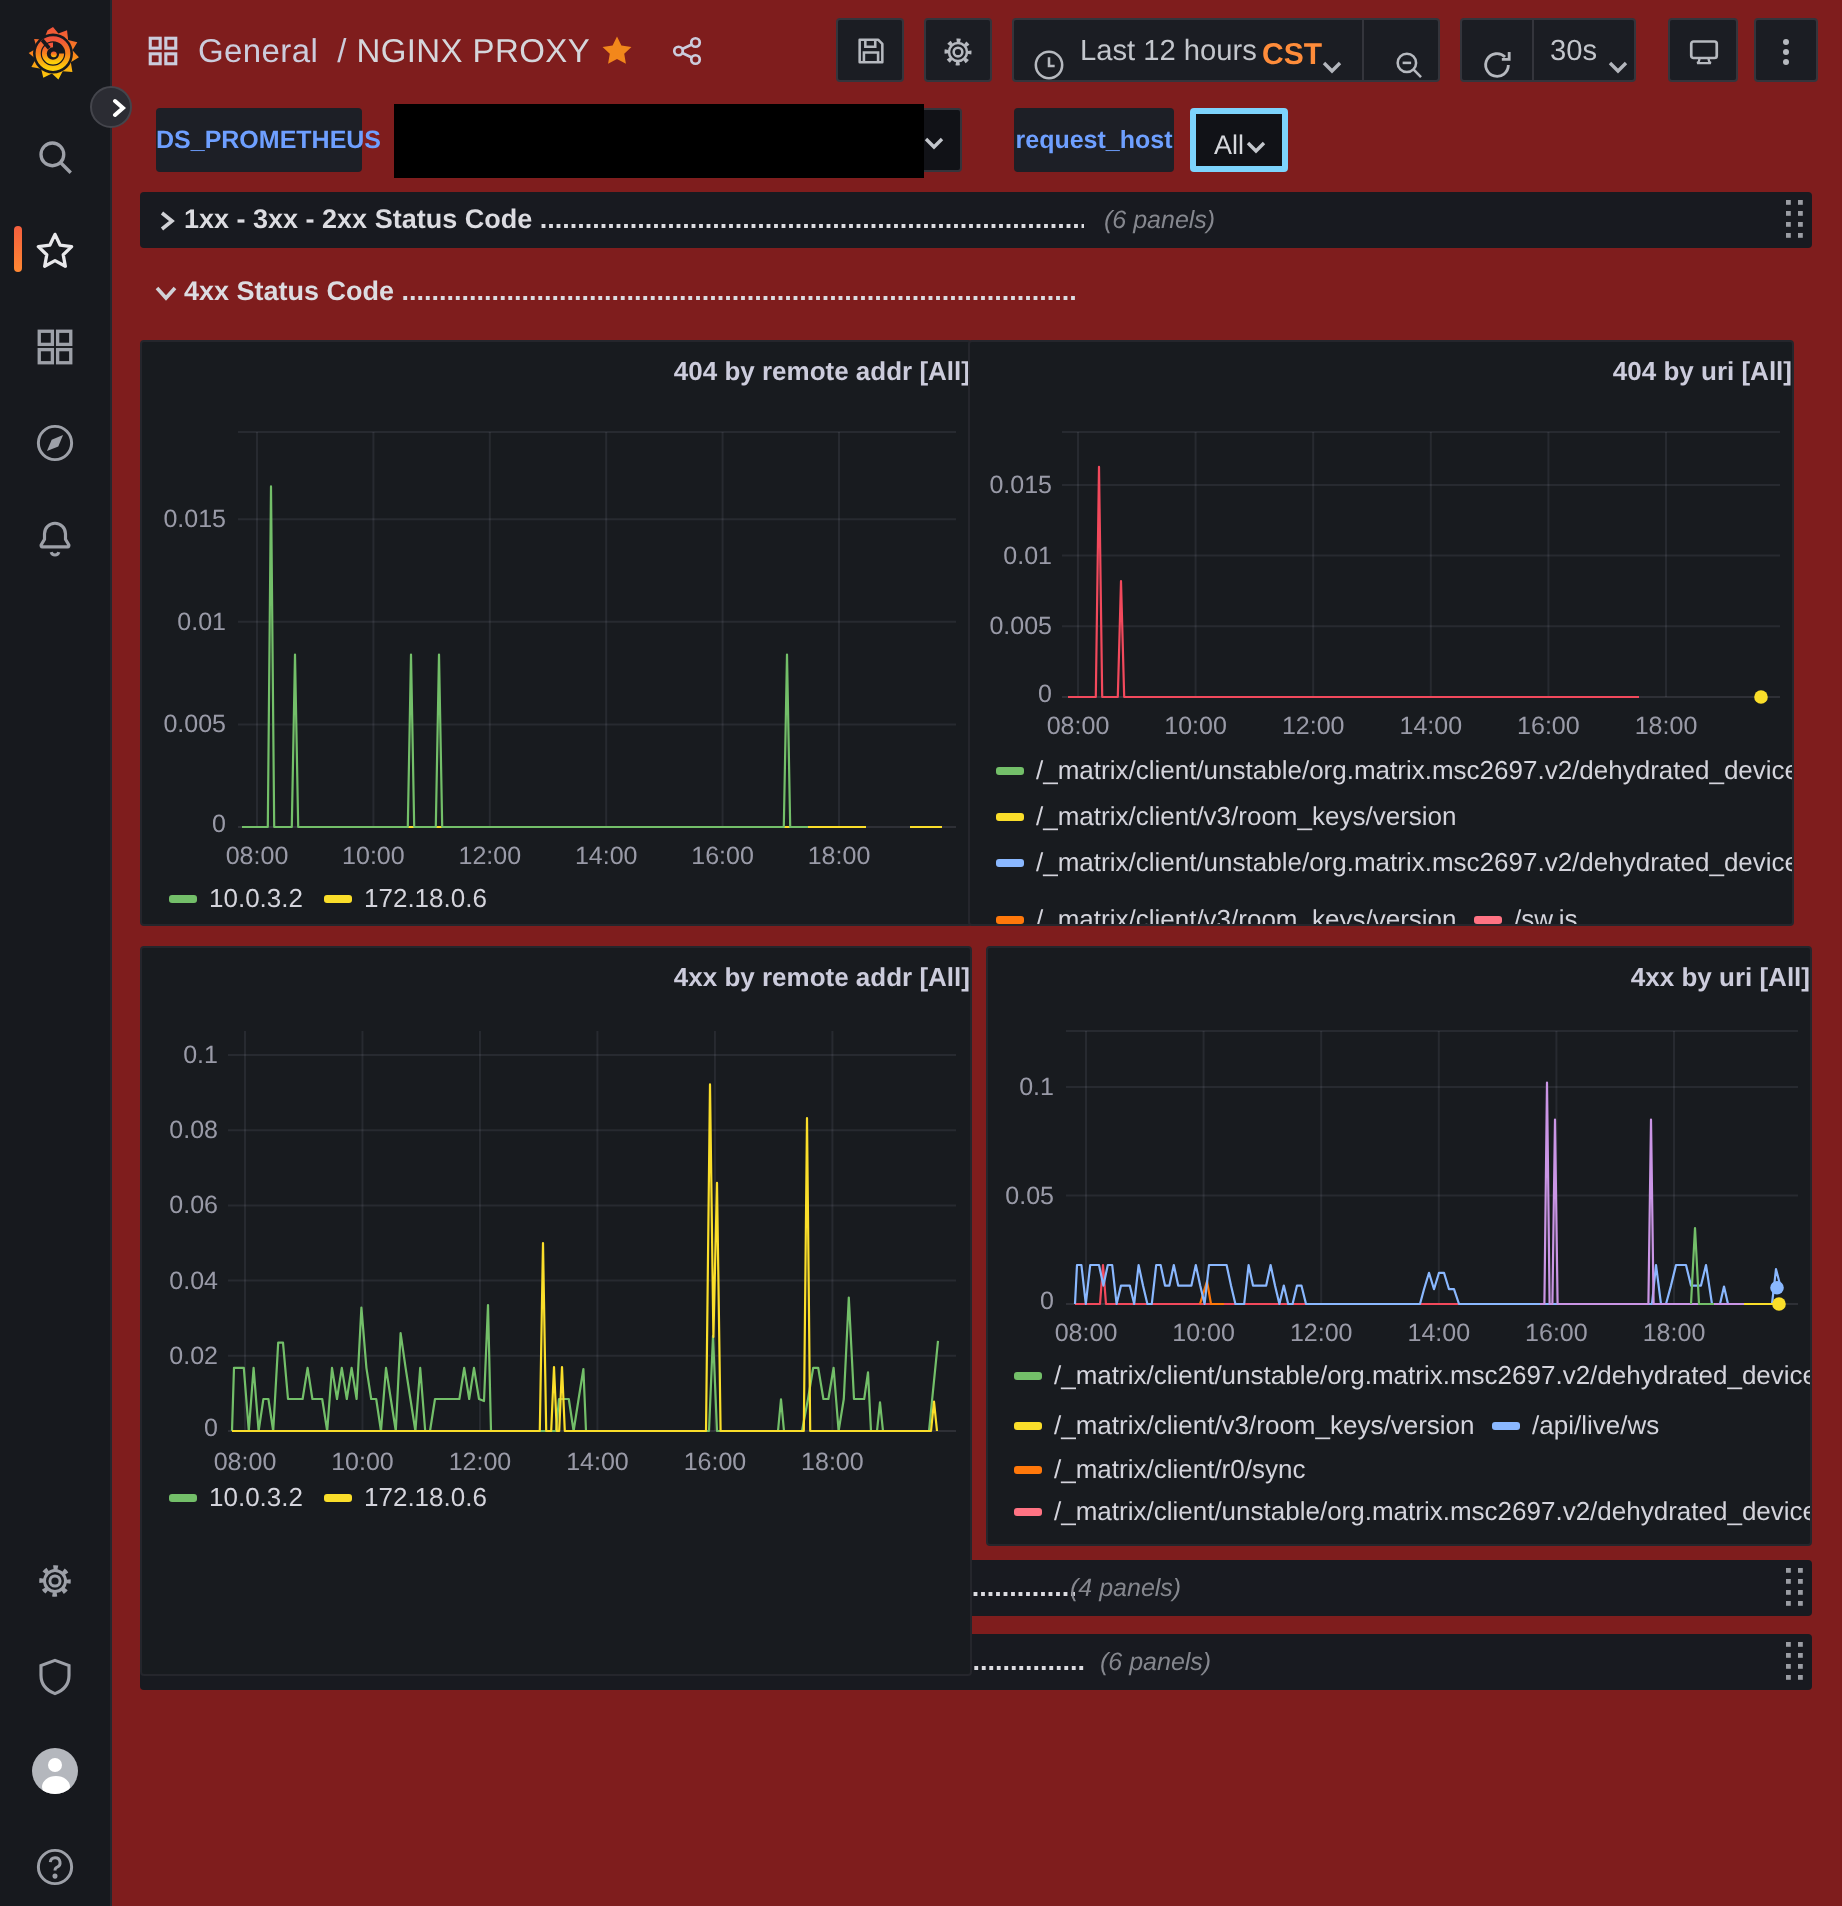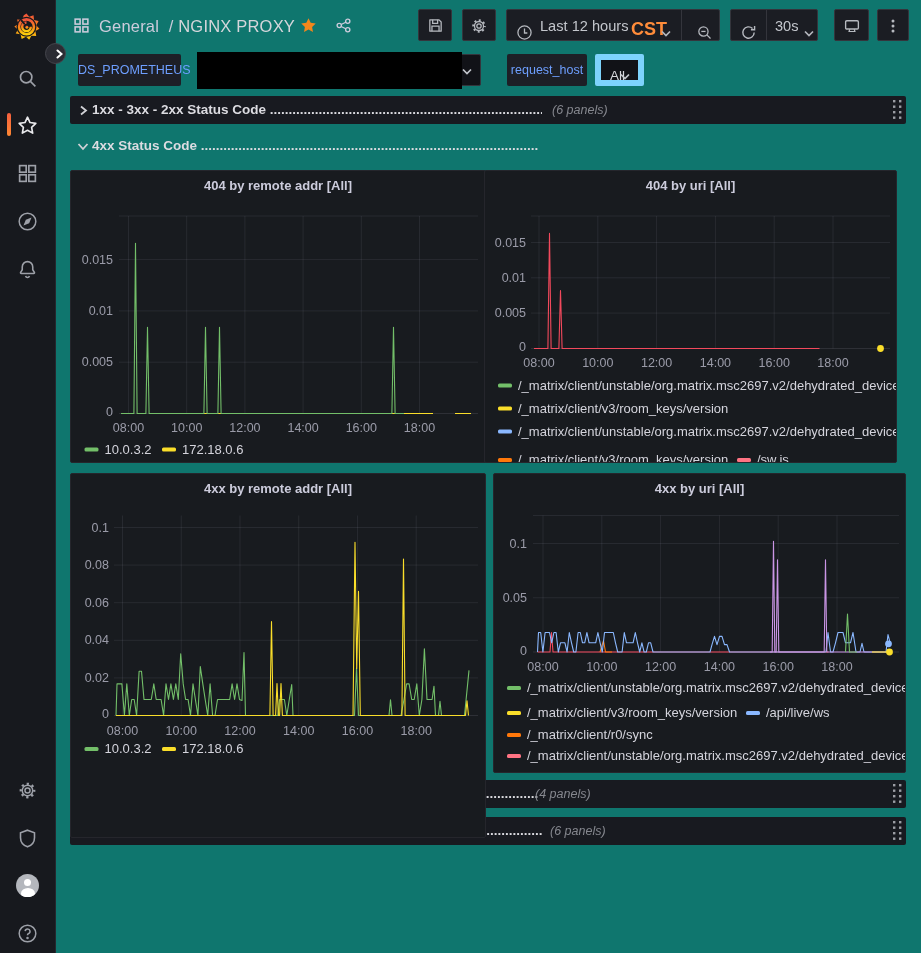--- a/index.html
+++ b/index.html
@@ -1,19 +1,19 @@
 <!DOCTYPE html>
 <html><head>
 <meta charset="utf-8">
 <style>
 * { margin:0; padding:0; box-sizing:border-box; }
 html,body { width:921px; height:953px; background:#111217; overflow:hidden;
   font-family:"Liberation Sans", sans-serif; }
 .abs { position:absolute; }
-#page { position:relative; width:921px; height:953px; background:#0f766e; }
+#page { position:relative; width:921px; height:953px; background:#7f1d1d; }
 
 #sidebar { position:absolute; left:0; top:0; width:56px; height:953px;
   background:#17191e; border-right:1px solid #26272e; }
 .sideicon { position:absolute; left:17px; width:21px; height:21px; color:#9da0a8; }
 #expandbtn { position:absolute; left:45px; top:43px; width:21px; height:21px;
   border-radius:50%; background:#2b2c33; border:1px solid #44454c; color:#ffffff;
   font-size:15px; font-weight:bold; text-align:center; line-height:18px; z-index:5; }
 #activebar { position:absolute; left:7px; top:113px; width:4px; height:23px;
   border-radius:2px; background:linear-gradient(#f55f3e,#ff8833); }
 #avatar { position:absolute; left:16px; top:874px; width:23px; height:23px;
@@ -23,34 +23,34 @@
 #avatar .body { position:absolute; left:4.5px; top:14px; width:14px; height:11px;
   border-radius:50%; background:#fff; }
 
 .breadcrumb { position:absolute; top:17px; left:99px; font-size:16.5px; color:#ccccdc; letter-spacing:0.2px; }
 .breadcrumb b { color:#d5d6db; font-weight:400; }
 .tbtn { position:absolute; top:9px; height:32px; border:1px solid #34353c;
   border-radius:2px; background:#1b1d23; color:#b6b9bf;text-align:center; }
 .tbtn svg { display:block; margin:7px auto; }
 
 .submlabel { position:absolute; top:54px; height:32px; background:#1d1f26;
-  border-radius:2px; color:#6e9fff; font-size:12.5px; font-weight:normal;
+  border-radius:2px; color:#6e9fff; font-size:12.5px; font-weight:bold;
   line-height:32px; text-align:center; }
 
 .rowband { position:absolute; left:70px; width:836px; height:28px;
   background:#181a20; border-radius:2px; color:#dcdce1; }
 .rowtitle { position:absolute; left:22px; top:6.2px; font-size:13.5px; font-weight:bold;
   color:#dcdce1; white-space:nowrap; width:560px; overflow:hidden; }
 .npanels { position:absolute; top:7px; font-size:12.5px; font-style:italic; color:#85878e; }
 .dragdots { position:absolute; right:3px; top:3px; width:11px; height:22px;
   color:#9b9da4; }
 
 .panel { position:absolute; background:#181b1f; border:1px solid #25262c;
   border-radius:2px; overflow:hidden; }
-.ptitle { position:absolute; left:0; right:0; top:7px; text-align:center;
+.ptitle { position:absolute; left:0; right:0; top:7px; text-align:right;
   font-size:13px; font-weight:bold; color:#ccccdc; }
 .psvg { position:absolute; left:0; top:0; }
 </style>
 </head>
 <body>
 <div id="page">
 <div id="sidebar">
   <svg class="sideicon" style="left:13px;top:13px;width:27px;height:27px" viewBox="0 0 100 100">
     <defs>
           <linearGradient id="glg" x1="0" y1="0" x2="0" y2="1">
@@ -139,21 +139,21 @@
     <circle cx="12" cy="12" r="6" stroke-width="1.7"></circle>
     <circle cx="12" cy="12" r="7.7" stroke-width="2.6" stroke-dasharray="2.6 3.45" stroke-dashoffset="1.2"></circle>
   </svg>
 </div>
 <div class="tbtn" style="left:506px;width:214px">
   <svg class="abs" style="left:9px;top:7px" width="17" height="17" viewBox="0 0 24 24" fill="none" stroke="currentColor" stroke-width="1.8">
     <circle cx="12" cy="12" r="9.3"></circle>
         <path d="M12 6.5 V 12.7 H 16"></path>
   </svg>
   <span class="abs" style="left:33px;top:8px;font-size:14.6px;color:#c3c6cc">Last 12 hours</span>
-  <span class="abs" style="left:124px;top:9px;font-size:18px;font-weight:bold;color:#ff8c3a">CST</span>
+  <span class="abs" style="left:124px;top:9px;font-size:15px;font-weight:bold;color:#ff8c3a">CST</span>
   <svg class="abs" style="left:153px;top:12px" width="12" height="9" viewBox="0 0 12 9" fill="none" stroke="#b3b6bd" stroke-width="1.7">
         <path d="M2 2.5 L6 6.5 L10 2.5"></path>
       </svg>
   <div class="abs" style="left:174px;top:0;width:1px;height:30px;background:#34353c"></div>
   <svg class="abs" style="left:189px;top:7px" width="17" height="17" viewBox="0 0 24 24" fill="none" stroke="currentColor" stroke-width="1.8">
     <circle cx="10.5" cy="10.5" r="6.5"></circle>
         <line x1="15.3" y1="15.3" x2="20.5" y2="20.5"></line>
     <line x1="7.5" y1="10.5" x2="13.5" y2="10.5"></line>
   </svg>
 </div>
@@ -182,21 +182,21 @@
   </svg>
 </div>
 <div class="submlabel" style="left:78px;width:103px">DS_PROMETHEUS</div>
 <div class="abs" style="left:197px;top:54px;width:284px;height:32px;background:#111217;border:1px solid #34353c;border-radius:2px">
   <svg class="abs" style="right:7px;top:12px" width="12" height="9" viewBox="0 0 12 9" fill="none" stroke="#c3c6cc" stroke-width="1.7">
         <path d="M2 2.5 L6 6.5 L10 2.5"></path>
       </svg>
 </div>
 <div class="abs" style="left:197px;top:52px;width:265px;height:37px;background:#000"></div>
 <div class="submlabel" style="left:507px;width:80px">request_host</div>
-<div class="abs" style="left:595px;top:54px;width:49px;height:32px;background:#111217;border:6px solid #7dd3fc;border-radius:2px">
+<div class="abs" style="left:595px;top:54px;width:49px;height:32px;background:#111217;border:3px solid #7dd3fc;border-radius:2px">
   <span class="abs" style="left:9px;top:8px;font-size:13.5px;color:#d6d7dc">All</span>
   <svg class="abs" style="right:7px;top:12px" width="12" height="9" viewBox="0 0 12 9" fill="none" stroke="#c3c6cc" stroke-width="1.7">
         <path d="M2 2.5 L6 6.5 L10 2.5"></path>
       </svg>
 </div>
 <div class="rowband" style="top:96px">
   <svg class="rowchev-svg" style="position:absolute;left:8px;top:8.5px" width="10" height="11" viewBox="0 0 10 11" fill="none" stroke="#d0d1d6" stroke-width="1.8">
         <path d="M3 1.5 L8 5.5 L3 9.5"></path>
       </svg>
   <div class="rowtitle" style="width:450px">1xx - 3xx - 2xx Status Code ........................................................................................................................</div>

